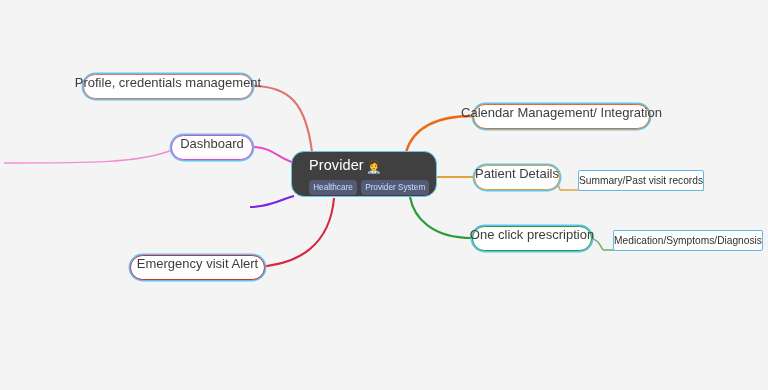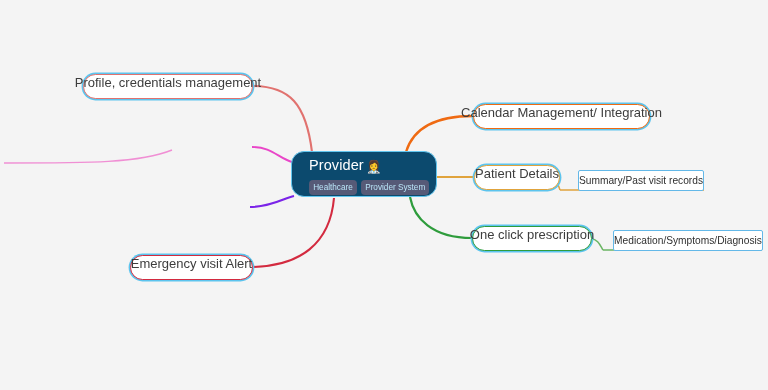--- a/index.html
+++ b/index.html
@@ -19,21 +19,21 @@
     position: absolute; left: 0; top: 0;
     width: 768px; height: 390px;
     pointer-events: none;
   }
 
   
   .central {
     position: absolute;
     left: 291px; top: 151px;
     width: 146px; height: 46px;
-    background: #0c4a6e;
+    background: #404040;
     border: 1.6px solid #62c6ef;
     border-radius: 13px;
     padding: 5px 0 0 17px;
     z-index: 6;
   }
   .central-title {
     color: #ffffff;
     font-size: 14.5px;
     line-height: 17px;
     letter-spacing: .1px;
@@ -131,24 +131,27 @@
     <div class="tags">
       <span class="tag">Healthcare</span>
       <span class="tag">Provider System</span>
     </div>
   </div>
 
   <div class="node halo" style="left:83px; top:74px; width:170px; height:25px; border:1.7px solid #e1726f;">
     <span class="lbl">Profile, credentials management</span>
   </div>
 
+  <div class="node halo" style="left:171px; top:135px; width:82px; height:25px; border:1.7px solid #e946c8;">
+    <span class="lbl">Dashboard</span>
+  </div>
 
 
 
-  <div class="node halo" style="left:130px; top:255px; width:123px; height:25px; border:1.7px solid #d32a3f;">
+  <div class="node halo" style="left:130px; top:255px; width:135px; height:25px; border:1.7px solid #d32a3f;">
     <span class="lbl">Emergency visit Alert</span>
   </div>
 
   <div class="node halo" style="left:474px; top:165px; width:86px; height:25px; border:1.8px solid #e0a33c;">
     <span class="lbl">Patient Details</span>
   </div>
 
   <div class="node halo" style="left:473px; top:104px; width:177px; height:25px; border:1.8px solid #ef6a12;">
     <span class="lbl">Calendar Management/ Integration</span>
   </div>

